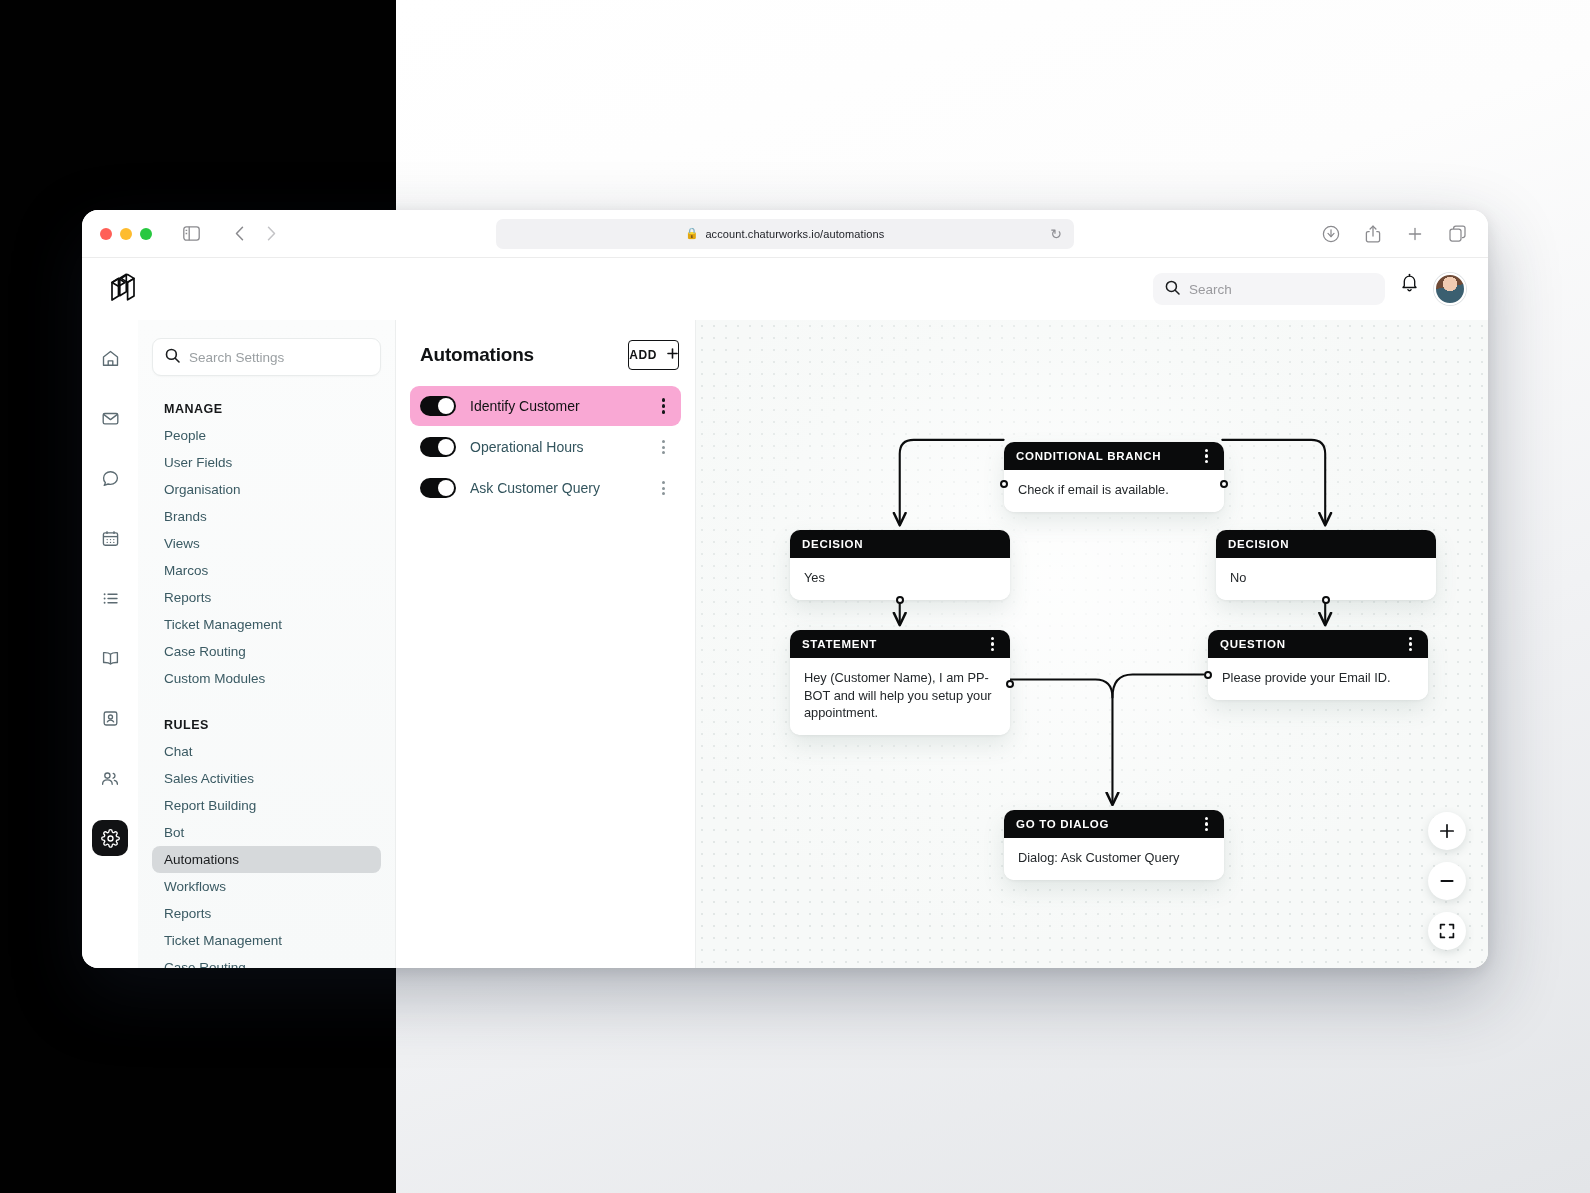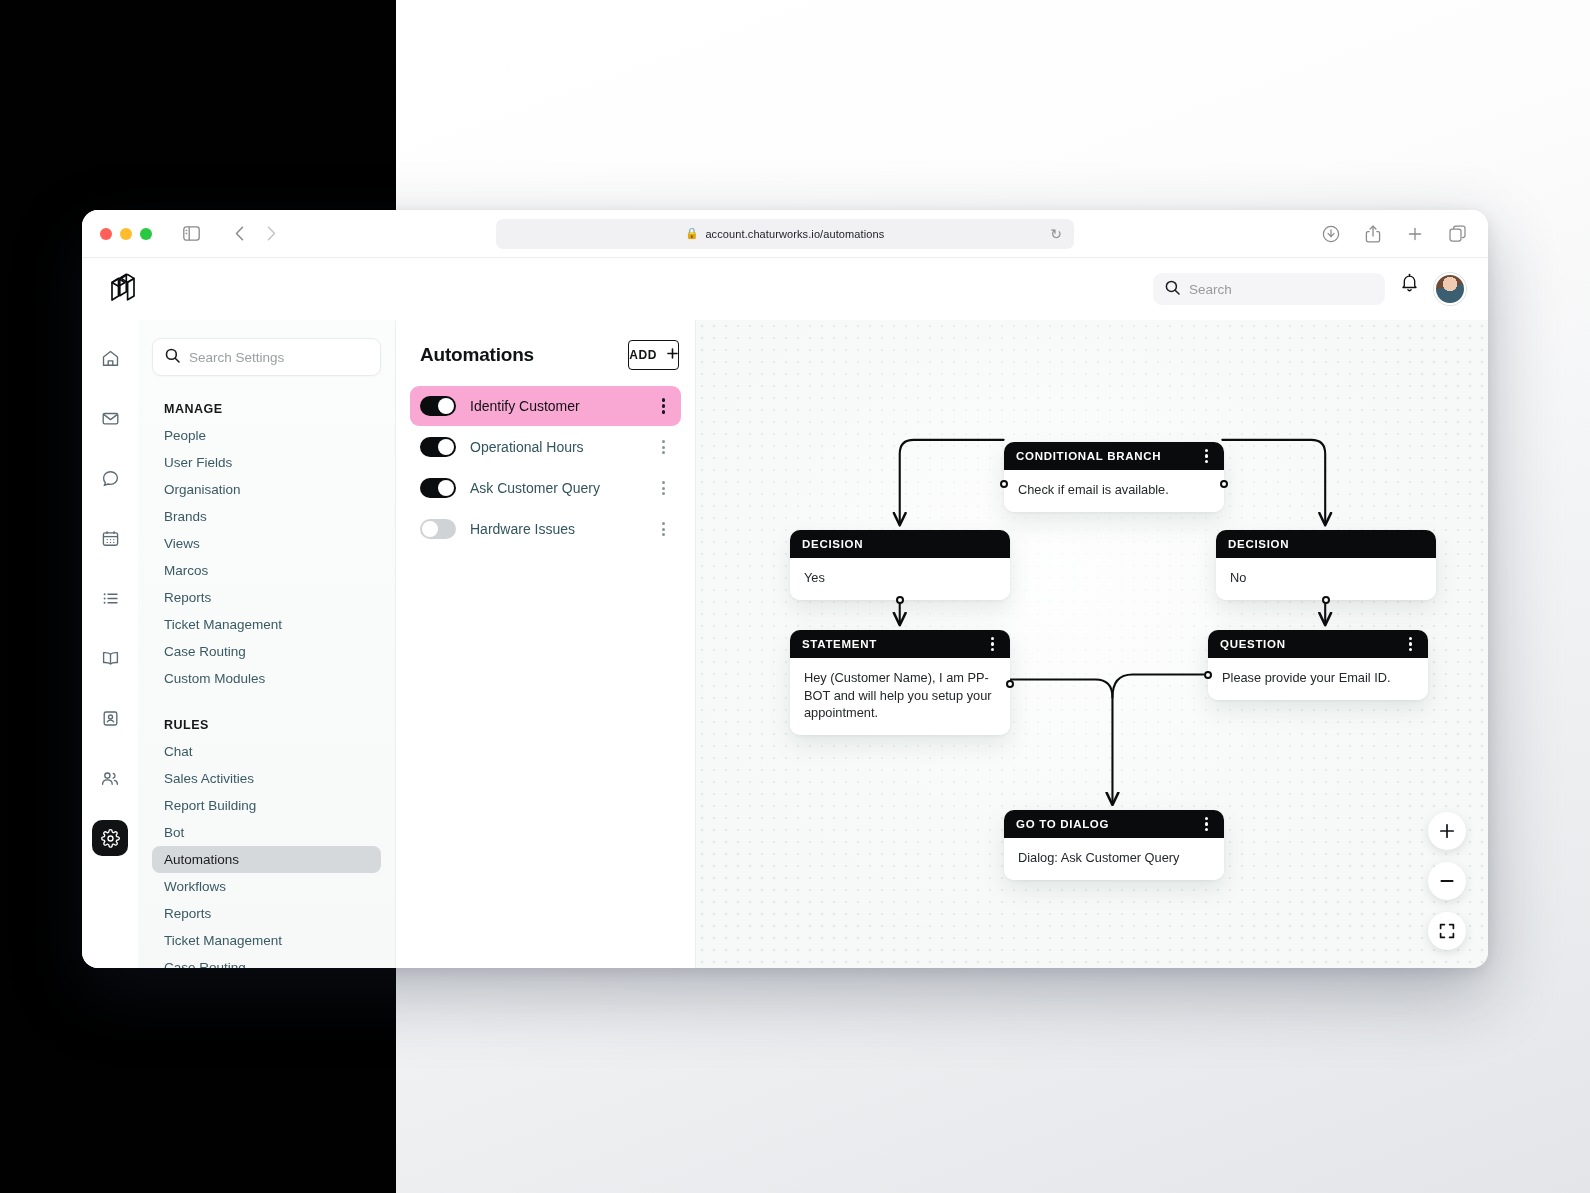--- a/index.html
+++ b/index.html
@@ -561,31 +561,20 @@
         <div class="toggle on">
             <span class="knob"></span>
           </div>
         <div class="auto-label">Ask Customer Query</div>
         <div class="kebab">
             <i></i>
             <i></i>
             <i></i>
           </div>
       </div>
-      <div class="auto-row">
-        <div class="toggle">
-            <span class="knob"></span>
-          </div>
-        <div class="auto-label">Hardware Issues</div>
-        <div class="kebab">
-            <i></i>
-            <i></i>
-            <i></i>
-          </div>
-      </div>
     </div>
 
     <div class="canvas">
       <div class="canvas-glow"></div>
 
       <svg class="edges" viewBox="0 0 793 648" preserveAspectRatio="none">
         <defs>
           <marker id="arrow" viewBox="0 0 10 10" refX="8.6" refY="5" markerWidth="7" markerHeight="7" orient="auto-start-reverse">
             <path d="M0.6,1 L9,5 L0.6,9" fill="none" stroke="#0b0c0d" stroke-width="1.7" stroke-linecap="round" stroke-linejoin="round"></path>
           </marker>

